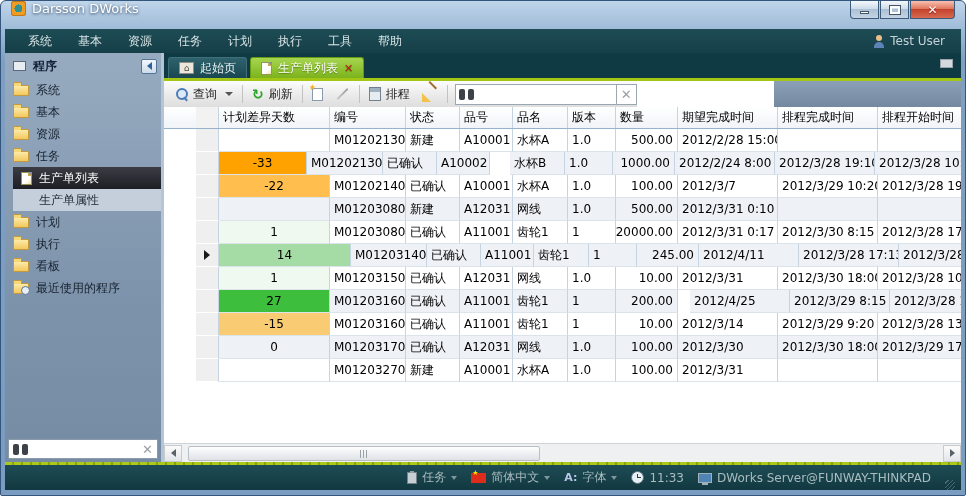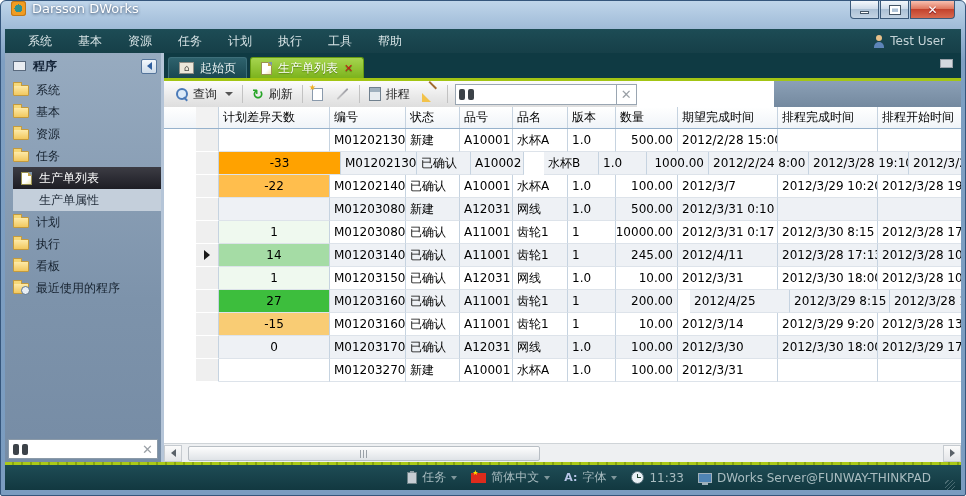--- a/index.html
+++ b/index.html
@@ -365,21 +365,21 @@
               <span class="td" style="width: 55px;">水杯A</span>
               <span class="td" style="width: 48px;">1.0</span>
               <span class="td al-right" style="width: 62px;">500.00</span>
               <span class="td" style="width: 100px;">2012/2/28 15:00</span>
               <span class="td" style="width: 100px;"></span>
               <span class="td" style="width: 100px;"></span>
               <span class="td" style="width: 18px;"></span>
             </div>
             <div class="tr alt">
               <span class="ind"></span>
-              <span class="td al-center" style="width: 122px; background: rgb(255, 162, 0);">-33</span>
+              <span class="td al-center" style="width: 88px; background: rgb(255, 162, 0);">-33</span>
               <span class="td" style="width: 76px;">M012021302</span>
               <span class="td" style="width: 54px;">已确认</span>
               <span class="td" style="width: 53px;">A10002</span>
               <span class="td" style="width: 55px; margin-left: 20px;">水杯B</span>
               <span class="td" style="width: 48px;">1.0</span>
               <span class="td al-right" style="width: 62px;">1000.00</span>
               <span class="td" style="width: 100px;">2012/2/24 8:00</span>
               <span class="td" style="width: 100px;">2012/3/28 19:10</span>
               <span class="td" style="width: 100px;">2012/3/28 10:52</span>
               <span class="td" style="width: 18px;"></span>
@@ -413,31 +413,31 @@
               <span class="td" style="width: 18px; background: rgb(180, 180, 180);">#</span>
             </div>
             <div class="tr">
               <span class="ind"></span>
               <span class="td al-center" style="width: 111px; background: rgb(239, 249, 239);">1</span>
               <span class="td" style="width: 76px;">M012030802</span>
               <span class="td" style="width: 54px;">已确认</span>
               <span class="td" style="width: 53px;">A11001</span>
               <span class="td" style="width: 55px;">齿轮1</span>
               <span class="td" style="width: 48px;">1</span>
-              <span class="td al-right" style="width: 62px;">10000.00</span>
+              <span class="td al-right" style="width: 62px;">20000.00</span>
               <span class="td" style="width: 100px;">2012/3/31 0:17</span>
               <span class="td" style="width: 100px;">2012/3/30 8:15</span>
               <span class="td" style="width: 100px;">2012/3/28 17:13</span>
               <span class="td" style="width: 18px;"></span>
             </div>
             <div class="tr alt">
               <span class="ind">
                 <span class="tri-right"></span>
               </span>
-              <span class="td al-center" style="width: 111px; background: rgb(165, 220, 165);">14</span>
+              <span class="td al-center" style="width: 132px; background: rgb(165, 220, 165);">14</span>
               <span class="td" style="width: 76px;">M012031402</span>
               <span class="td" style="width: 54px;">已确认</span>
               <span class="td" style="width: 53px;">A11001</span>
               <span class="td" style="width: 55px;">齿轮1</span>
               <span class="td" style="width: 48px;">1</span>
               <span class="td al-right" style="width: 62px;">245.00</span>
               <span class="td" style="width: 100px;">2012/4/11</span>
               <span class="td" style="width: 100px;">2012/3/28 17:13</span>
               <span class="td" style="width: 100px;">2012/3/28 10:52</span>
               <span class="td" style="width: 18px;"></span>

